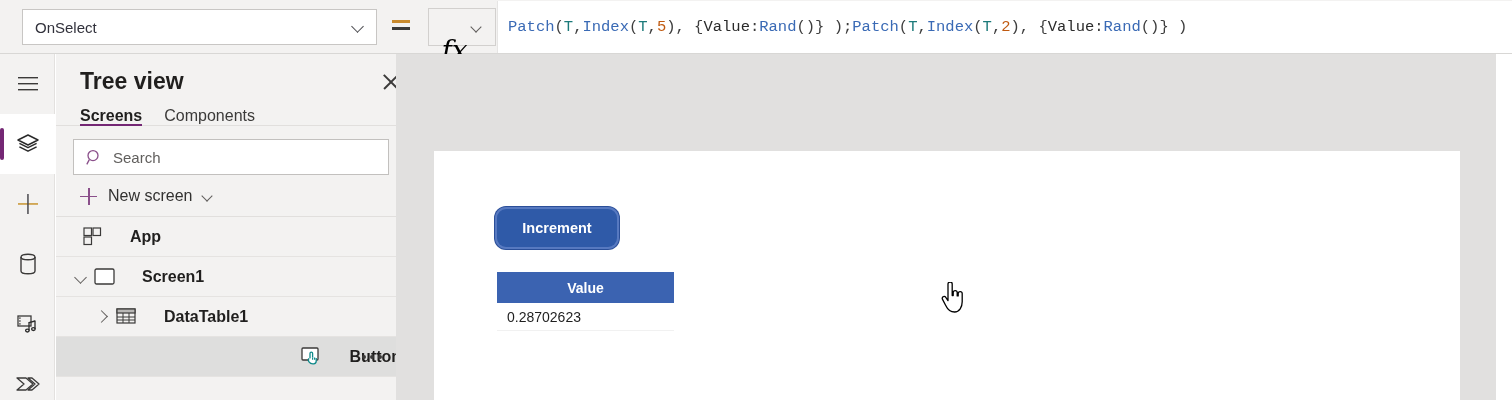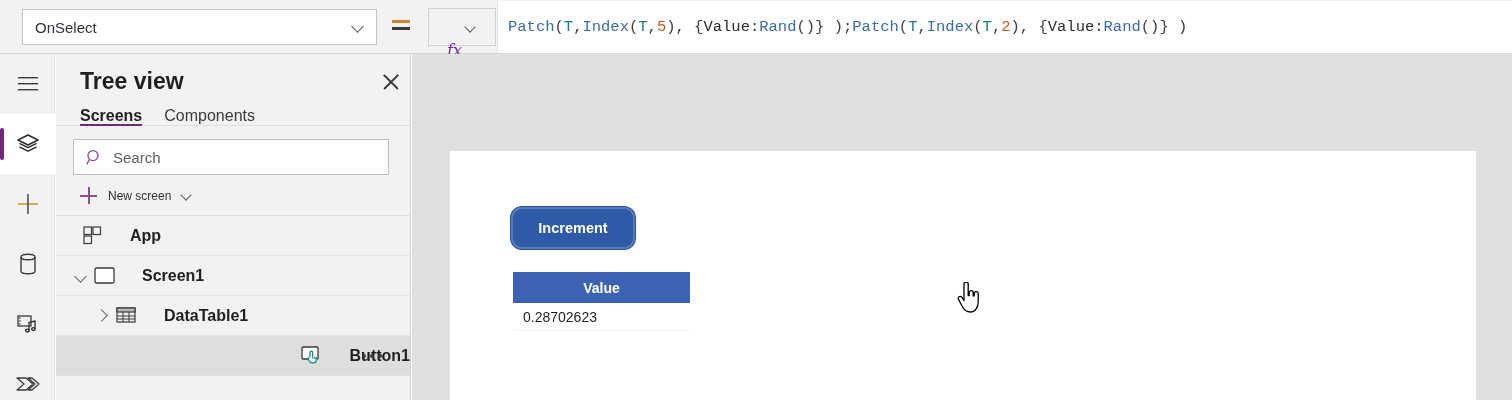--- a/index.html
+++ b/index.html
@@ -46,21 +46,21 @@
   .eq-sign i:nth-child(2) { top: 9px; background: #3a3a3a; }
   .fx-btn {
     position: absolute; left: 428px; top: 8px;
     width: 68px; height: 38px;
     background: #f3f2f1; border: 1px solid #d2d0ce;
     display: flex; align-items: center; justify-content: center; gap: 4px;
     cursor: pointer;
   }
   .fx-btn .fx {
     font-family: "DejaVu Serif", serif; font-style: italic;
-    font-size: 16px; color: #6d28d9; line-height: 1; margin-top: 48px;
+    font-size: 28px; color: #000000; line-height: 1; margin-top: 48px;
   }
   .formula-input {
     position: absolute; left: 497px; top: 1px;
     width: 1015px; height: 52px;
     background: #ffffff;
     border-left: 1px solid #e6e5e4;
     display: flex; align-items: center;
     padding-left: 10px;
     font-family: Liberation Mono, monospace;
     font-size: 15.5px; white-space: nowrap; overflow: hidden;
@@ -133,21 +133,21 @@
     display: flex; align-items: center; gap: 11px;
     padding: 12px 0 11px 24px; cursor: pointer;
     border-bottom: 1px solid #e1dfdd;
   }
   .plus-ico { width: 17px; height: 17px; position: relative; flex: 0 0 auto; }
   .plus-ico::before, .plus-ico::after {
     content: ""; position: absolute; background: #8a4f8a;
   }
   .plus-ico::before { left: 0; top: 8px; width: 17px; height: 1.6px; }
   .plus-ico::after  { left: 8px; top: 0; width: 1.6px; height: 17px; }
-  .new-screen-label { font-size: 12px; color: #323130; }
+  .new-screen-label { font-size: 16px; color: #323130; }
   .chev-sm { width: 11px; height: 11px; position: relative; }
   .chev-sm::before {
     content: ""; position: absolute; left: 0; top: 1px;
     width: 7px; height: 7px;
     border-right: 1.3px solid #605e5c; border-bottom: 1.3px solid #605e5c;
     transform: rotate(45deg);
   }
 
   .tree-row {
     display: flex; align-items: center; height: 40px;
@@ -175,21 +175,21 @@
   .tree-row .dots {
     position: absolute; right: 28px; top: 50%; transform: translateY(-50%);
     display: flex; gap: 4px; cursor: pointer;
   }
   .tree-row .dots span {
     width: 4px; height: 4px; border-radius: 50%; background: #3b3a39; display: block;
   }
 
   
   .canvas {
-    position: absolute; left: 412px; top: 54px;
+    position: absolute; left: 396px; top: 54px;
     width: 1100px; height: 346px; background: #e1e0df;
     overflow: hidden;
   }
   .screen-surface {
     position: absolute; left: 38px; top: 97px;
     width: 1026px; height: 400px; background: #ffffff;
   }
   .inc-button {
     position: absolute; left: 63px; top: 58px;
     width: 120px; height: 38px;

